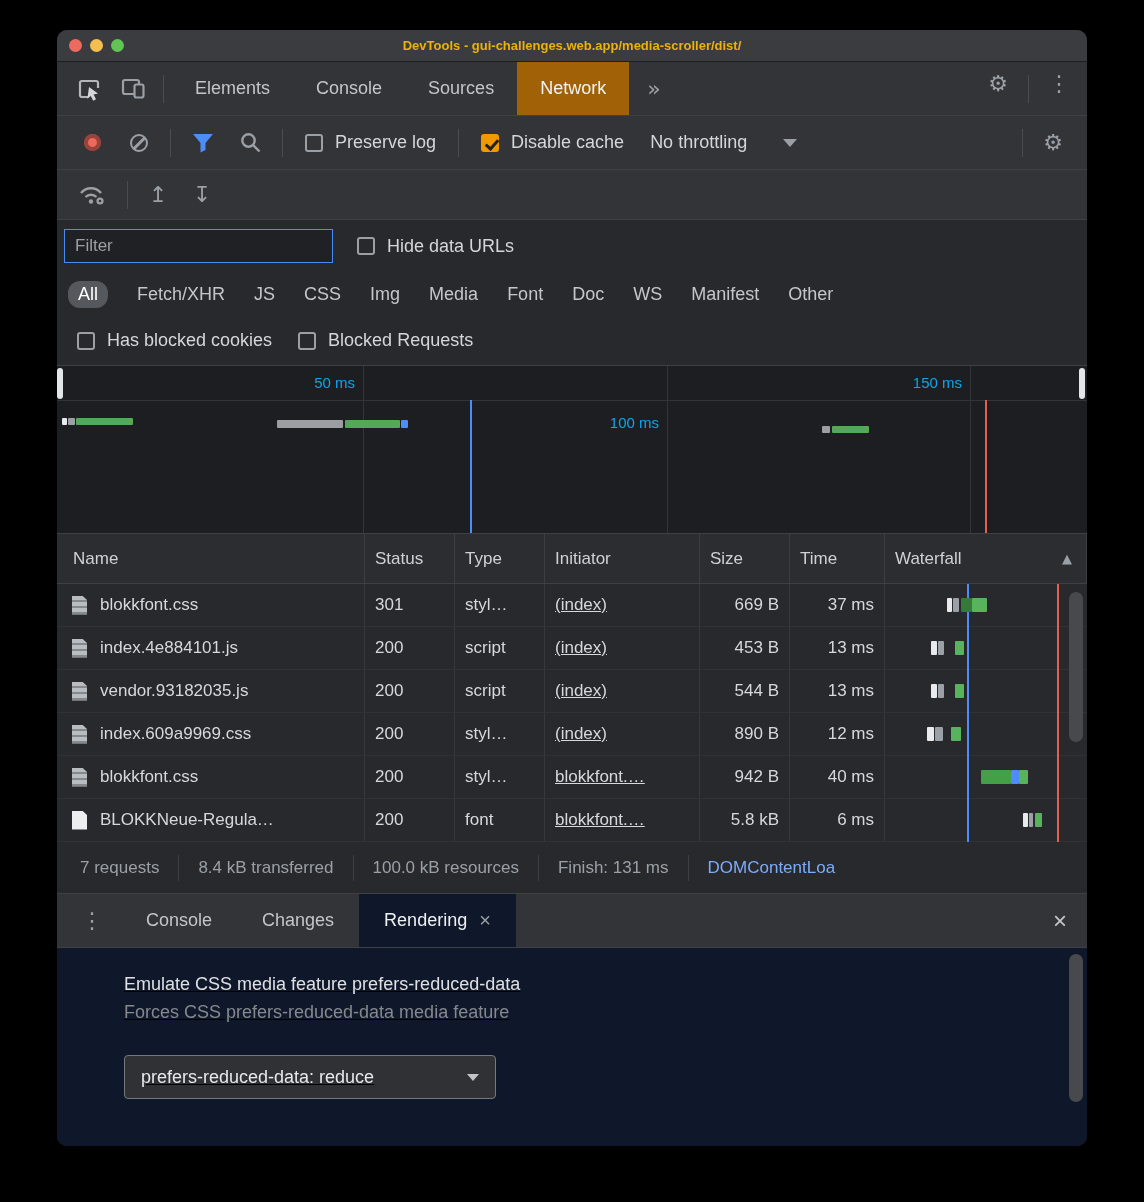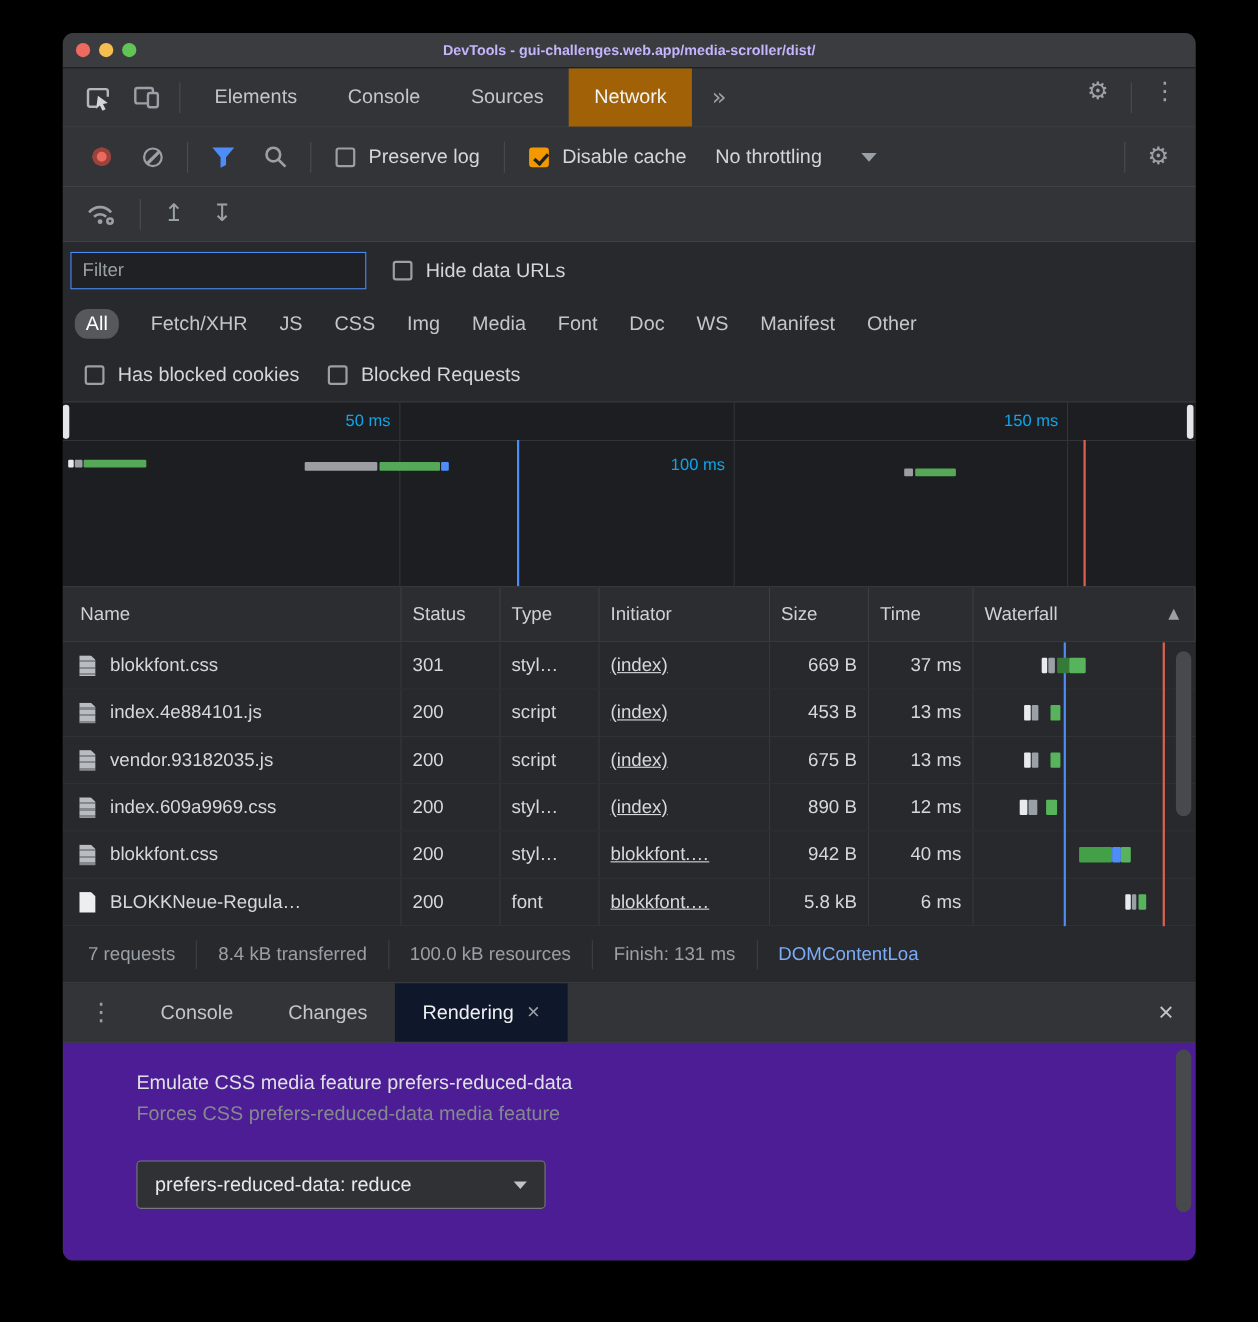--- a/index.html
+++ b/index.html
@@ -10,21 +10,21 @@
   .window { position:absolute; left:57px; top:30px; width:1030px; height:1116px; background:#28292d;
             border-radius:10px; overflow:hidden; display:flex; flex-direction:column;
             box-shadow:0 24px 70px rgba(0,0,0,.7); }
 
   
   .titlebar { flex:0 0 32px; background:#3b3c3f; border-bottom:1px solid #1d1e20; position:relative;
               display:flex; align-items:center; justify-content:center; }
   .lights { position:absolute; left:12px; display:flex; gap:8px; }
   .light { width:13px; height:13px; border-radius:50%; }
   .light.red { background:#ed6a5f; } .light.yellow { background:#f5bf4f; } .light.green { background:#61c454; }
-  .win-title { font-size:13px; font-weight:700; color:#c4b5fd; }
+  .win-title { font-size:13px; font-weight:700; color:#eab308; }
 
   
   .tabbar { flex:0 0 54px; background:#333438; border-bottom:1px solid #3f4043; display:flex; align-items:stretch; }
   .tb-icons { display:flex; align-items:center; padding-left:10px; }
   .icon-btn { width:44px; height:42px; display:flex; align-items:center; justify-content:center; color:#9aa0a6; }
   .vsep { width:1px; height:28px; background:#4a4c4f; margin:auto 8px; flex:0 0 1px; }
   .tab { padding:0 23px; display:flex; align-items:center; font-size:18px; color:#c2c5c9; }
   .tab.active { background:#a16207; color:#f1f3f4; }
   .more-tabs { display:flex; align-items:center; padding:0 18px; color:#9aa0a6; font-size:22px; }
   .flex-spacer { flex:1; }
@@ -112,21 +112,21 @@
   .summary .item.blue { color:#7cacf8; border-right:none; }
 
   
   .drawer-tabs { flex:0 0 54px; background:#333438; border-bottom:1px solid #3f4043;
                  display:flex; align-items:stretch; }
   .kebab-cell { display:flex; align-items:center; padding:0 18px 0 24px; }
   .drawer-tab { padding:0 25px; display:flex; align-items:center; gap:12px; font-size:18px; color:#c2c5c9; }
   .drawer-tab.active { background:#0f172a; color:#eef0f2; }
   .tab-x { color:#9aa0a6; font-size:20px; }
   .drawer-close { display:flex; align-items:center; padding:0 20px; color:#c2c5c9; font-size:24px; }
-  .drawer-body { flex:1 1 auto; background:#4c1d95; position:relative; padding:26px 90px 0 67px; }
+  .drawer-body { flex:1 1 auto; background:#0f172a; position:relative; padding:26px 90px 0 67px;text-decoration:underline; }
   .drawer-title { font-size:18px; color:#dee0e3; }
   .drawer-sub { font-size:18px; color:#85898e; margin-top:7px; }
   .drawer-select { margin-top:32px; width:372px; height:44px; background:#303134; border:1px solid #75797d;
                    border-radius:4px; display:flex; align-items:center; justify-content:space-between;
                    padding:0 16px; font-size:18px; color:#e6e8ea; }
   .select-caret { width:0; height:0; border-left:6px solid transparent; border-right:6px solid transparent;
                   border-top:7px solid #c0c3c7; }
   .drawer-scroll { position:absolute; right:4px; top:6px; width:14px; height:148px; background:#47494d;
                    border-radius:7px; }
 </style>
@@ -353,21 +353,21 @@
       <div class="grid-row">
         <div class="cell name-cell">
           <span class="doc"></span>
           <span>vendor.93182035.js</span>
         </div>
         <div class="cell">200</div>
         <div class="cell">script</div>
         <div class="cell">
             <span class="link">(index)</span>
           </div>
-        <div class="cell num">675 B</div>
+        <div class="cell num">544 B</div>
         <div class="cell num">13 ms</div>
         <div class="cell wf">
             <div class="wf-seg" style="left: 46px; width: 6px; background: rgb(232, 234, 237);"></div>
             <div class="wf-seg" style="left: 53px; width: 6px; background: rgb(154, 160, 166);"></div>
             <div class="wf-seg" style="left: 70px; width: 9px; background: rgb(88, 180, 92);"></div>
           </div>
       </div>
 
       <div class="grid-row">
         <div class="cell name-cell">

